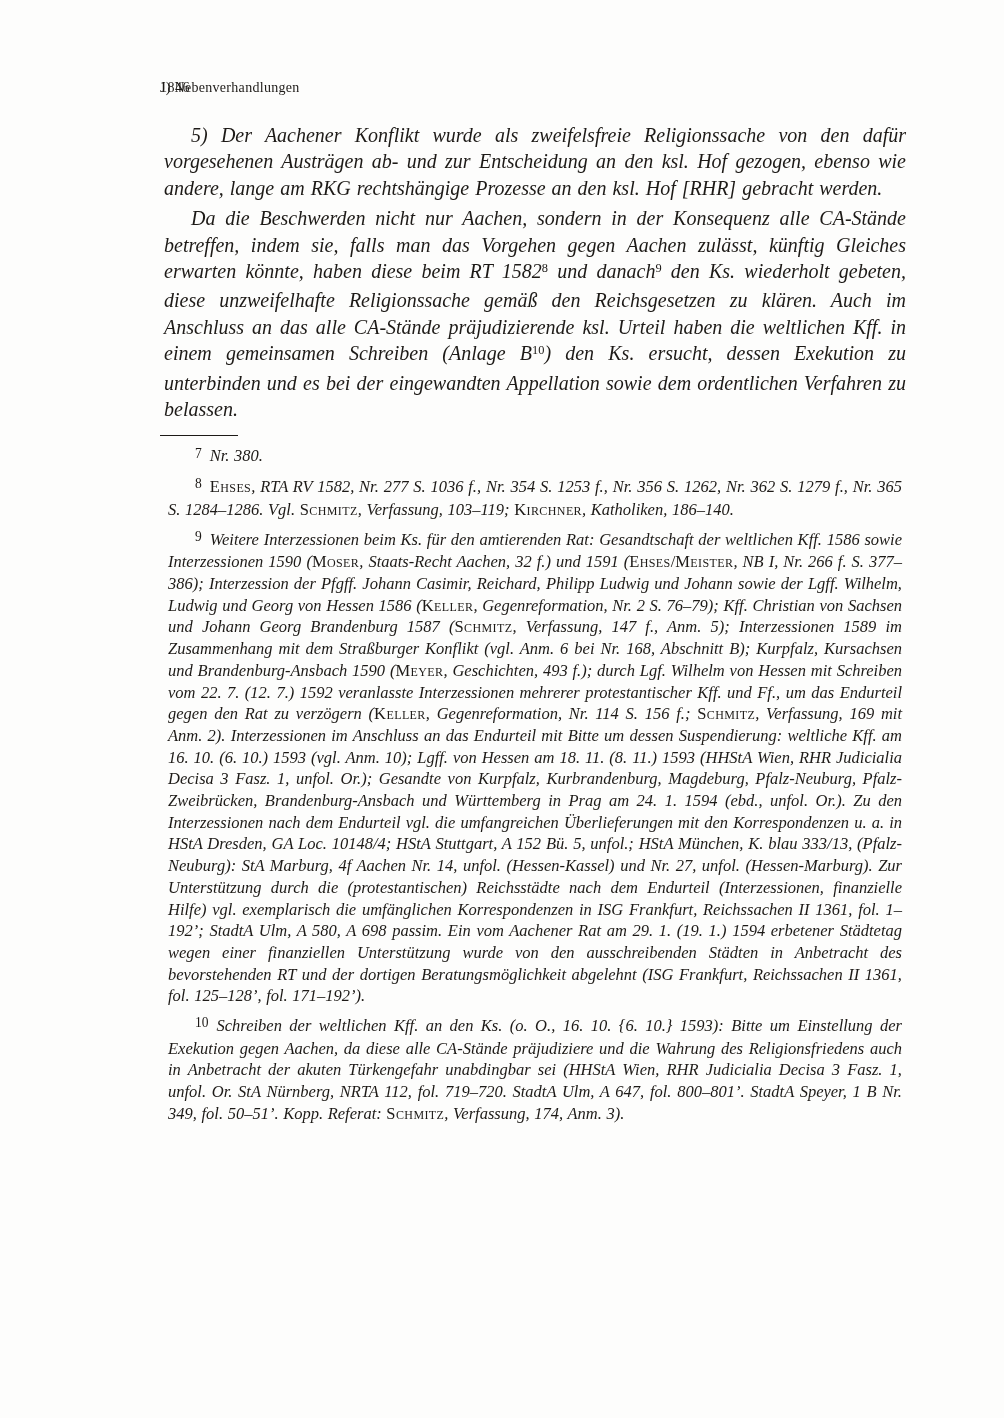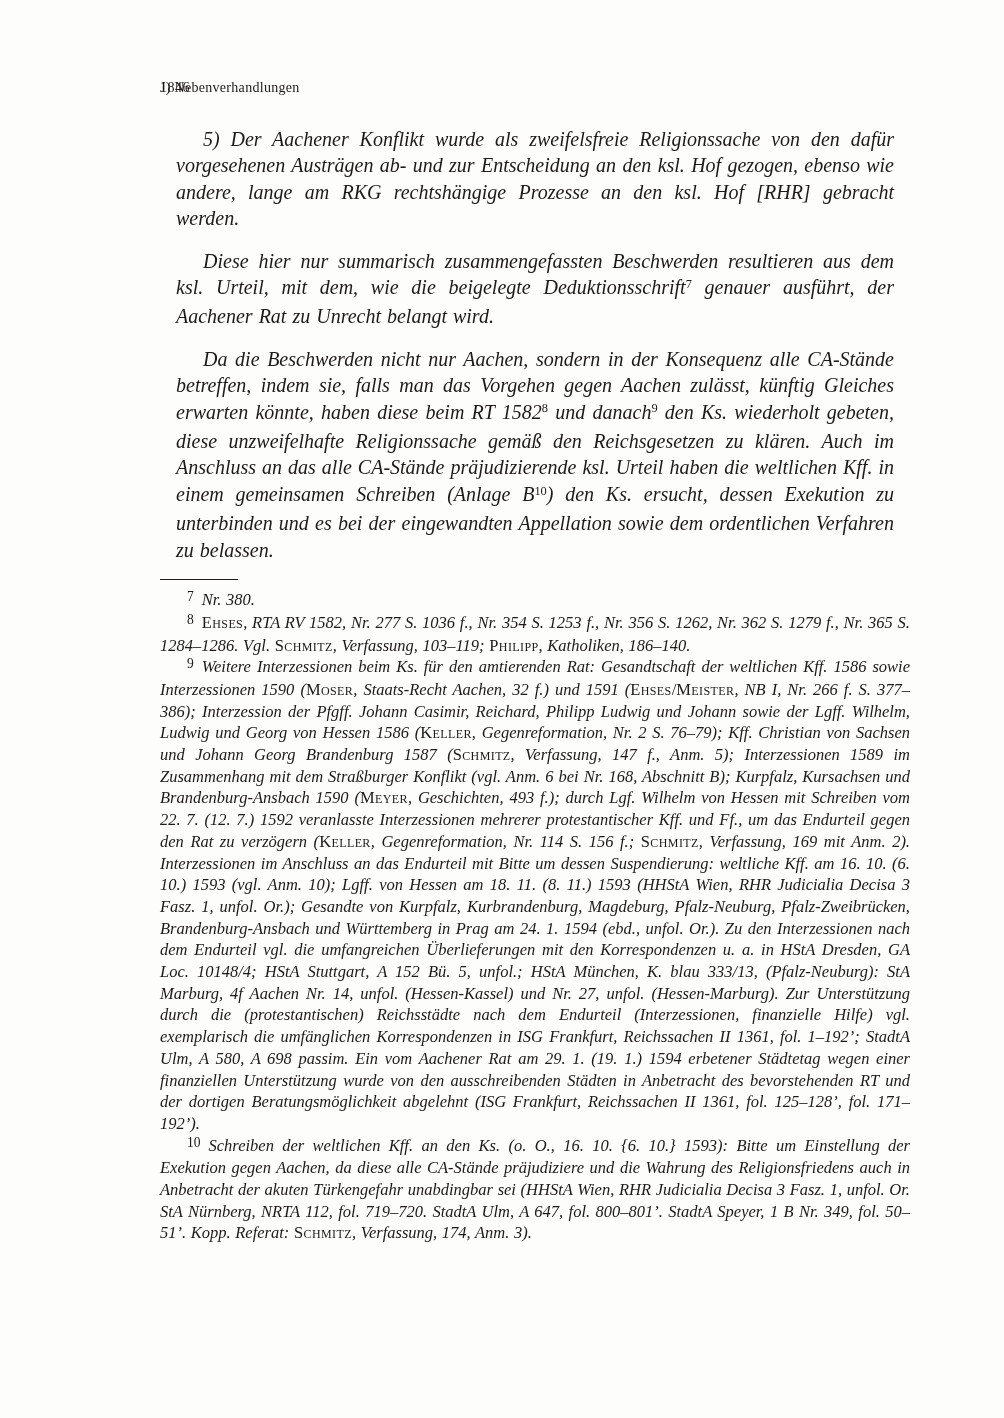--- a/index.html
+++ b/index.html
@@ -20,35 +20,35 @@
   .pagehead{
     position:relative;
     height:30px;
     font-size:14px;
     font-style:normal;
   }
   .pagenum{position:absolute;left:0;top:0;letter-spacing:0.5px;}
   .runtitle{display:block;letter-spacing:0.3px;}
   .bodytext{margin-top:12px;}
   .bodytext p{
-    margin:16px;
+    margin:4px;
     text-indent:27px;
     font-size:20px;
     line-height:26.4px;
     text-align:justify;
     word-spacing:1px;
   }
   .fn-rule{
     width:78px;
     border:none;
     border-top:1.6px solid #1d1a17;
     margin:13px 0 9px 0;
   }
   .footnotes p{
-    margin:0;
+    margin:8px;
     text-indent:27px;
     font-size:16.5px;
     line-height:21.7px;
     text-align:justify;
     word-spacing:0.5px;
   }
   .seg-i{font-style:italic;}
   .seg-r{font-style:normal;}
   .seg-sc{font-style:normal;font-variant:small-caps;letter-spacing:0.4px;}
   .seg-sup{
@@ -72,27 +72,26 @@
 <div class="page">
   <div class="column">
 
     <div class="pagehead">
       <span class="pagenum">1846</span>
       <span class="runtitle">J) Nebenverhandlungen</span>
     </div>
 
     <div class="bodytext">
       <p><span class="seg-i">5) Der Aachener Konflikt wurde als zweifelsfreie Religionssache von den dafür vorgesehenen Austrägen ab- und zur Entscheidung an den ksl. Hof gezogen, ebenso wie andere, lange am RKG rechtshängige Prozesse an den ksl. Hof [RHR] gebracht werden.</span></p>
-      <p><span class="seg-i">Diese hier nur summarisch zusammengefassten Beschwerden resultieren aus dem ksl. Urteil, mit dem, wie die beigelegte Deduktionsschrift</span><span class="seg-sup">7</span><span class="seg-i"> genauer ausführt, der Aachener Rat zu Unrecht belangt wird.</span></p>
       <p><span class="seg-i">Da die Beschwerden nicht nur Aachen, sondern in der Konsequenz alle CA-Stände betreffen, indem sie, falls man das Vorgehen gegen Aachen zulässt, künftig Gleiches erwarten könnte, haben diese beim RT 1582</span><span class="seg-sup">8</span><span class="seg-i"> und danach</span><span class="seg-sup">9</span><span class="seg-i"> den Ks. wiederholt gebeten, diese unzweifelhafte Religionssache gemäß den Reichsgesetzen zu klären. Auch im Anschluss an das alle CA-Stände präjudizierende ksl. Urteil haben die weltlichen Kff. in einem gemeinsamen Schreiben (Anlage B</span><span class="seg-sup">10</span><span class="seg-i">) den Ks. ersucht, dessen Exekution zu unterbinden und es bei der eingewandten Appellation sowie dem ordentlichen Verfahren zu belassen.</span></p>
     </div>
 
     <hr class="fn-rule">
 
     <div class="footnotes">
       <p><span class="seg-mark">7</span><span class="seg-i">Nr. 380.</span></p>
-      <p><span class="seg-mark">8</span><span class="seg-sc">Ehses</span><span class="seg-i">, RTA RV 1582, Nr. 277 S. 1036 f., Nr. 354 S. 1253 f., Nr. 356 S. 1262, Nr. 362 S. 1279 f., Nr. 365 S. 1284–1286. Vgl. </span><span class="seg-sc">Schmitz</span><span class="seg-i">, Verfassung, 103–119; </span><span class="seg-sc">Philipp</span><span class="seg-i">, Katholiken, 186–140.</span></p>
+      <p><span class="seg-mark">8</span><span class="seg-sc">Ehses</span><span class="seg-i">, RTA RV 1582, Nr. 277 S. 1036 f., Nr. 354 S. 1253 f., Nr. 356 S. 1262, Nr. 362 S. 1279 f., Nr. 365 S. 1284–1286. Vgl. </span><span class="seg-sc">Schmitz</span><span class="seg-i">, Verfassung, 103–119; </span><span class="seg-sc">Kirchner</span><span class="seg-i">, Katholiken, 186–140.</span></p>
       <p><span class="seg-mark">9</span><span class="seg-i">Weitere Interzessionen beim Ks. für den amtierenden Rat: Gesandtschaft der weltlichen Kff. 1586 sowie Interzessionen 1590 (</span><span class="seg-sc">Moser</span><span class="seg-i">, Staats-Recht Aachen, 32 f.) und 1591 (</span><span class="seg-sc">Ehses</span><span class="seg-r">/</span><span class="seg-sc">Meister</span><span class="seg-i">, NB I, Nr. 266 f. S. 377–386); Interzession der Pfgff. Johann Casimir, Reichard, Philipp Ludwig und Johann sowie der Lgff. Wilhelm, Ludwig und Georg von Hessen 1586 (</span><span class="seg-sc">Keller</span><span class="seg-i">, Gegenreformation, Nr. 2 S. 76–79); Kff. Christian von Sachsen und Johann Georg Brandenburg 1587 (</span><span class="seg-sc">Schmitz</span><span class="seg-i">, Verfassung, 147 f., Anm. 5); Interzessionen 1589 im Zusammenhang mit dem Straßburger Konflikt (vgl. Anm. 6 bei Nr. 168, Abschnitt B); Kurpfalz, Kursachsen und Brandenburg-Ansbach 1590 (</span><span class="seg-sc">Meyer</span><span class="seg-i">, Geschichten, 493 f.); durch Lgf. Wilhelm von Hessen mit Schreiben vom 22. 7. (12. 7.) 1592 veranlasste Interzessionen mehrerer protestantischer Kff. und Ff., um das Endurteil gegen den Rat zu verzögern (</span><span class="seg-sc">Keller</span><span class="seg-i">, Gegenreformation, Nr. 114 S. 156 f.; </span><span class="seg-sc">Schmitz</span><span class="seg-i">, Verfassung, 169 mit Anm. 2). Interzessionen im Anschluss an das Endurteil mit Bitte um dessen Suspendierung: weltliche Kff. am 16. 10. (6. 10.) 1593 (vgl. Anm. 10); Lgff. von Hessen am 18. 11. (8. 11.) 1593 (HHStA Wien, RHR Judicialia Decisa 3 Fasz. 1, unfol. Or.); Gesandte von Kurpfalz, Kurbrandenburg, Magdeburg, Pfalz-Neuburg, Pfalz-Zweibrücken, Brandenburg-Ansbach und Württemberg in Prag am 24. 1. 1594 (ebd., unfol. Or.). Zu den Interzessionen nach dem Endurteil vgl. die umfangreichen Überlieferungen mit den Korrespondenzen u. a. in HStA Dresden, GA Loc. 10148/4; HStA Stuttgart, A 152 Bü. 5, unfol.; HStA München, K. blau 333/13, (Pfalz-Neuburg): StA Marburg, 4f Aachen Nr. 14, unfol. (Hessen-Kassel) und Nr. 27, unfol. (Hessen-Marburg). Zur Unterstützung durch die (protestantischen) Reichsstädte nach dem Endurteil (Interzessionen, finanzielle Hilfe) vgl. exemplarisch die umfänglichen Korrespondenzen in ISG Frankfurt, Reichssachen II 1361, fol. 1–192’; StadtA Ulm, A 580, A 698 passim. Ein vom Aachener Rat am 29. 1. (19. 1.) 1594 erbetener Städtetag wegen einer finanziellen Unterstützung wurde von den ausschreibenden Städten in Anbetracht des bevorstehenden RT und der dortigen Beratungsmöglichkeit abgelehnt (ISG Frankfurt, Reichssachen II 1361, fol. 125–128’, fol. 171–192’).</span></p>
       <p><span class="seg-mark">10</span><span class="seg-i">Schreiben der weltlichen Kff. an den Ks. (o. O., 16. 10. {6. 10.} 1593): Bitte um Einstellung der Exekution gegen Aachen, da diese alle CA-Stände präjudiziere und die Wahrung des Religionsfriedens auch in Anbetracht der akuten Türkengefahr unabdingbar sei (HHStA Wien, RHR Judicialia Decisa 3 Fasz. 1, unfol. Or. StA Nürnberg, NRTA 112, fol. 719–720. StadtA Ulm, A 647, fol. 800–801’. StadtA Speyer, 1 B Nr. 349, fol. 50–51’. Kopp. Referat: </span><span class="seg-sc">Schmitz</span><span class="seg-i">, Verfassung, 174, Anm. 3).</span></p>
     </div>
 
   </div>
 </div>
 
 </body></html>

